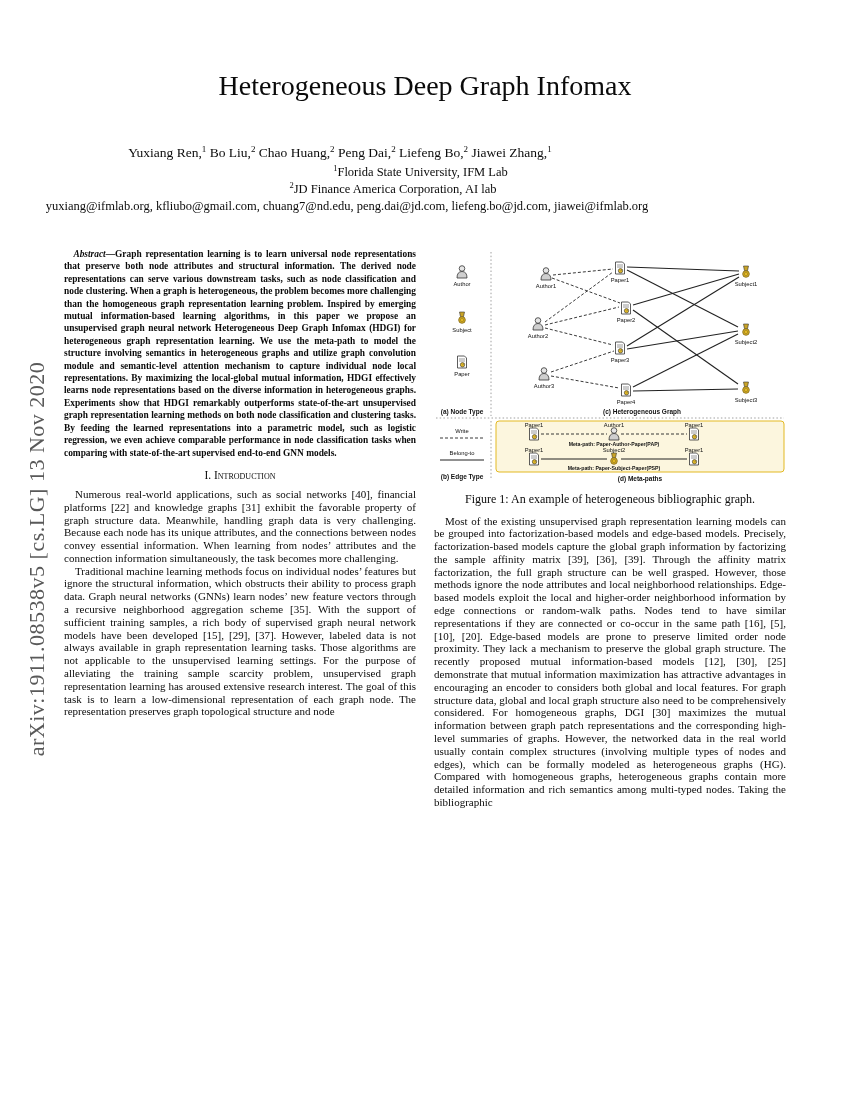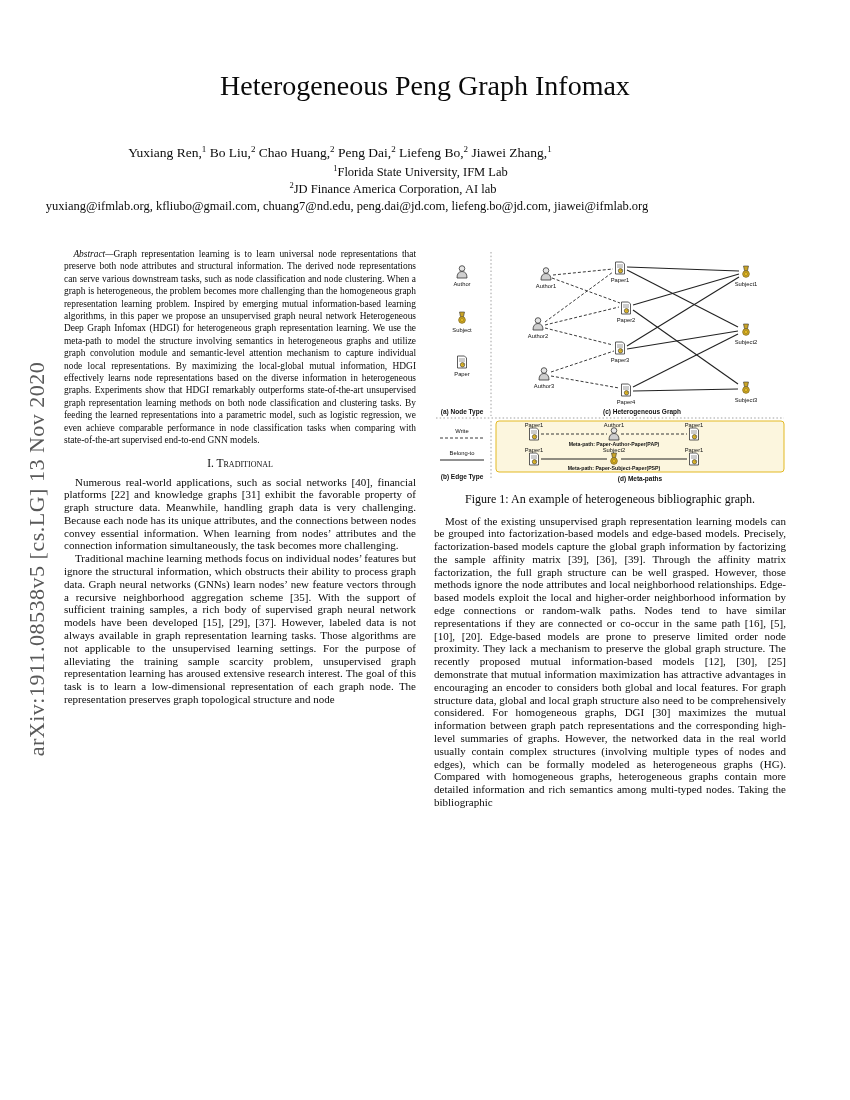--- a/index.html
+++ b/index.html
@@ -37,21 +37,21 @@
   }
   .author-line sup{font-size:9px;}
   .affil-line1{position:absolute;top:163px;left:0;width:841px;text-align:center;font-size:12.5px;}
   .affil-line2{position:absolute;top:180px;left:0;width:786px;text-align:center;font-size:12.5px;}
   .affil-line1 sup,.affil-line2 sup{font-size:8.5px;}
   .email-line{position:absolute;top:199px;left:0;width:694px;text-align:center;font-size:12.5px;}
   .col{position:absolute;top:248px;width:352px;text-align:justify;}
   .col-left{left:64px;}
   .col-right{left:434px;}
   .abstract{
-    font-size:9.4px;font-weight:normal;line-height:12.4px;
+    font-size:9.4px;font-weight:bold;line-height:12.4px;
     text-indent:1em;
   }
   .abstract .lead{font-style:italic;}
   .section-heading{
     text-align:center;
     font-variant:small-caps;
     font-size:11.5px;
     margin-top:10px;margin-bottom:7px;
   }
   .body-par{font-size:11px;line-height:12.8px;}
@@ -79,38 +79,38 @@
   .doc-pie{fill:var(--figure-accent);stroke:#333;stroke-width:0.6;}
   .medal-ribbon{fill:#caa427;stroke:#333;stroke-width:0.6;}
   .medal-circle{fill:var(--figure-accent);stroke:#7a621a;stroke-width:0.8;}
   .mp-box{fill:var(--figure-bg);stroke:var(--figure-accent);stroke-width:1;}
 </style>
 </head>
 <body>
 
 <div class="watermark">arXiv:1911.08538v5  [cs.LG]  13 Nov 2020</div>
 
-<h1 class="paper-title">Heterogeneous Peng Graph Infomax</h1>
+<h1 class="paper-title">Heterogeneous Deep Graph Infomax</h1>
 
 <div class="author-line">
   <span><span>Yuxiang Ren,</span><sup>1</sup></span>
   <span><span>Bo Liu,</span><sup>2</sup></span>
   <span><span>Chao Huang,</span><sup>2</sup></span>
   <span><span>Peng Dai,</span><sup>2</sup></span>
   <span><span>Liefeng Bo,</span><sup>2</sup></span>
   <span><span>Jiawei Zhang,</span><sup>1</sup></span>
 </div>
 
 <div class="affil-line1"><sup>1</sup><span>Florida State University, IFM Lab</span></div>
 <div class="affil-line2"><sup>2</sup><span>JD Finance America Corporation, AI lab</span></div>
 <div class="email-line">yuxiang@ifmlab.org, kfliubo@gmail.com, chuang7@nd.edu, peng.dai@jd.com, liefeng.bo@jd.com, jiawei@ifmlab.org</div>
 
 <div class="col col-left">
   <p class="abstract"><span class="lead">Abstract—</span><span>Graph representation learning is to learn universal node representations that preserve both node attributes and structural information. The derived node representations can serve various downstream tasks, such as node classification and node clustering. When a graph is heterogeneous, the problem becomes more challenging than the homogeneous graph representation learning problem. Inspired by emerging mutual information-based learning algorithms, in this paper we propose an unsupervised graph neural network Heterogeneous Deep Graph Infomax (HDGI) for heterogeneous graph representation learning. We use the meta-path to model the structure involving semantics in heterogeneous graphs and utilize graph convolution module and semantic-level attention mechanism to capture individual node local representations. By maximizing the local-global mutual information, HDGI effectively learns node representations based on the diverse information in heterogeneous graphs. Experiments show that HDGI remarkably outperforms state-of-the-art unsupervised graph representation learning methods on both node classification and clustering tasks. By feeding the learned representations into a parametric model, such as logistic regression, we even achieve comparable performance in node classification tasks when comparing with state-of-the-art supervised end-to-end GNN models.</span></p>
-  <div class="section-heading">I. Traditional</div>
+  <div class="section-heading">I. Introduction</div>
   <p class="body-par indent">Numerous real-world applications, such as social networks [40], financial platforms [22] and knowledge graphs [31] exhibit the favorable property of graph structure data. Meanwhile, handling graph data is very challenging. Because each node has its unique attributes, and the connections between nodes convey essential information. When learning from nodes’ attributes and the connection information simultaneously, the task becomes more challenging.</p>
   <p class="body-par indent">Traditional machine learning methods focus on individual nodes’ features but ignore the structural information, which obstructs their ability to process graph data. Graph neural networks (GNNs) learn nodes’ new feature vectors through a recursive neighborhood aggregation scheme [35]. With the support of sufficient training samples, a rich body of supervised graph neural network models have been developed [15], [29], [37]. However, labeled data is not always available in graph representation learning tasks. Those algorithms are not applicable to the unsupervised learning settings. For the purpose of alleviating the training sample scarcity problem, unsupervised graph representation learning has aroused extensive research interest. The goal of this task is to learn a low-dimensional representation of each graph node. The representation preserves graph topological structure and node</p>
 </div>
 
 <div class="col col-right">
   <div class="figure-box">
     <svg viewBox="0 0 352 238" width="352" height="238" aria-hidden="true">
       <defs>
         <g id="person">
           <circle class="person-head" cx="0" cy="-3.5" r="2.8"></circle>

